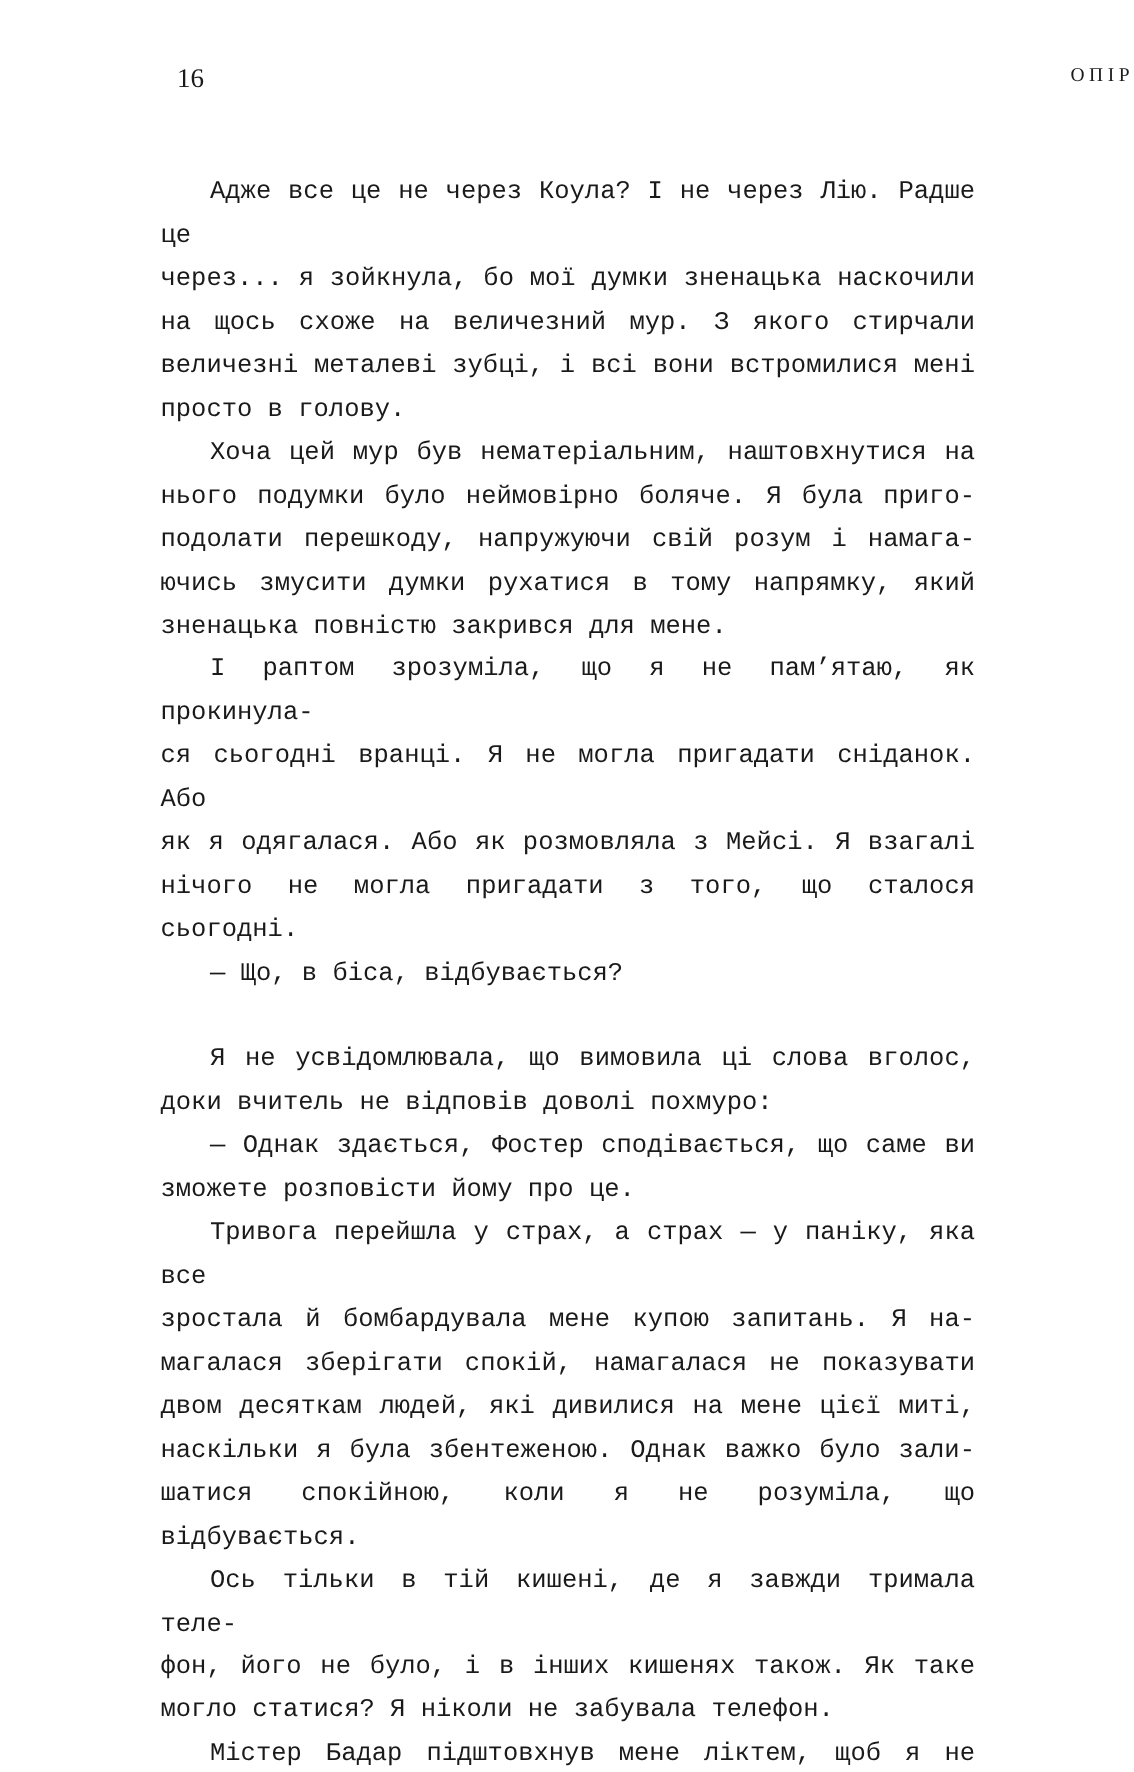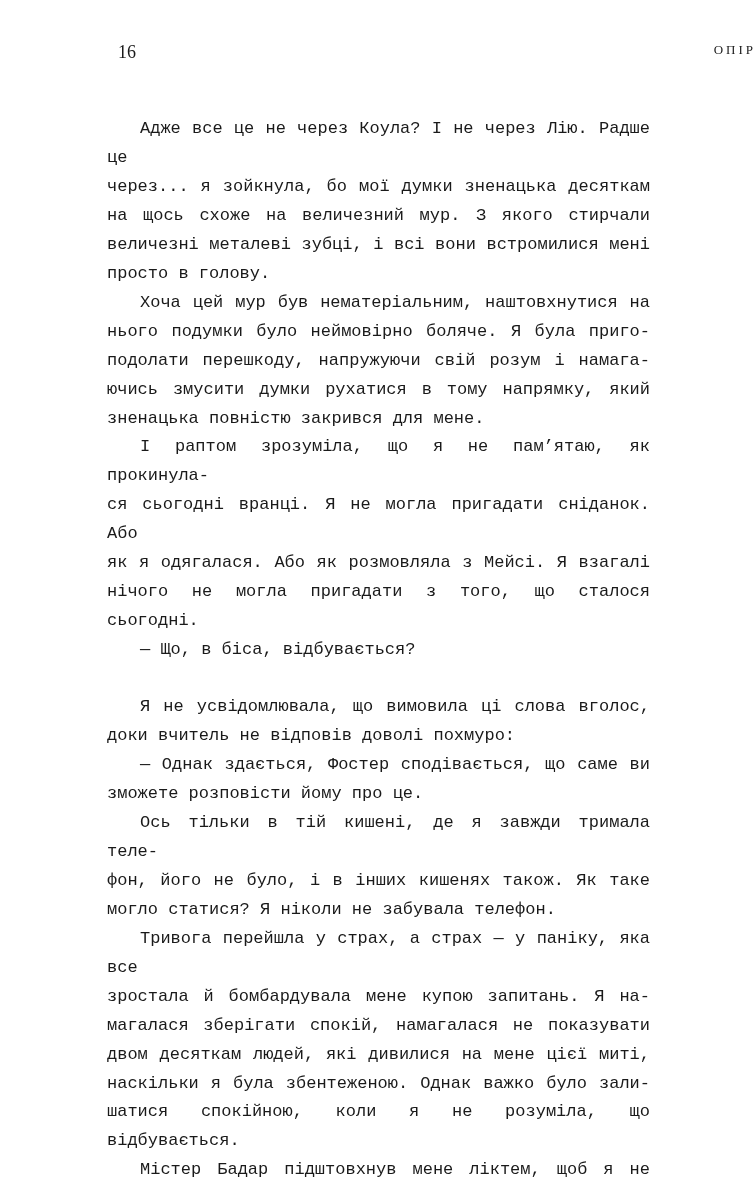--- a/index.html
+++ b/index.html
@@ -58,21 +58,21 @@
 <body>
 
 <div>
   <div class="page-number">16</div>
   <div class="running-head">ОПІР</div>
 </div>
 
 <div class="body-text" id="body-text">
     <div>
       <span class="line" style="text-indent: 33px;">Адже все це не через Коула? І не через Лію. Радше це</span>
-      <span class="line">через... я зойкнула, бо мої думки зненацька десяткам</span>
+      <span class="line">через... я зойкнула, бо мої думки зненацька наскочили</span>
       <span class="line">на щось схоже на величезний мур. З якого стирчали</span>
       <span class="line">величезні металеві зубці, і всі вони встромилися мені</span>
       <span class="line last">просто в голову.</span>
     </div>
     <div>
       <span class="line" style="text-indent: 33px;">Хоча цей мур був нематеріальним, наштовхнутися на</span>
       <span class="line">нього подумки було неймовірно боляче. Я була приго-</span>
       <span class="line">подолати перешкоду, напружуючи свій розум і намага-</span>
       <span class="line">ючись змусити думки рухатися в тому напрямку, який</span>
       <span class="line last">зненацька повністю закрився для мене.</span>
@@ -88,29 +88,29 @@
     </div>
     <div>
       <span class="line" style="text-indent: 33px; margin-top: 28px;">Я не усвідомлювала, що вимовила ці слова вголос,</span>
       <span class="line last">доки вчитель не відповів доволі похмуро:</span>
     </div>
     <div>
       <span class="line" style="text-indent: 33px;">— Однак здається, Фостер сподівається, що саме ви</span>
       <span class="line last">зможете розповісти йому про це.</span>
     </div>
     <div>
-      <span class="line" style="text-indent: 33px;">Ось тільки в тій кишені, де я завжди тримала теле-</span>
-      <span class="line">фон, його не було, і в інших кишенях також. Як таке</span>
-      <span class="line last">могло статися? Я ніколи не забувала телефон.</span>
-    </div>
-    <div>
       <span class="line" style="text-indent: 33px;">Тривога перейшла у страх, а страх — у паніку, яка все</span>
       <span class="line">зростала й бомбардувала мене купою запитань. Я на-</span>
       <span class="line">магалася зберігати спокій, намагалася не показувати</span>
       <span class="line">двом десяткам людей, які дивилися на мене цієї миті,</span>
       <span class="line">наскільки я була збентеженою. Однак важко було зали-</span>
       <span class="line last">шатися спокійною, коли я не розуміла, що відбувається.</span>
     </div>
     <div>
+      <span class="line" style="text-indent: 33px;">Ось тільки в тій кишені, де я завжди тримала теле-</span>
+      <span class="line">фон, його не було, і в інших кишенях також. Як таке</span>
+      <span class="line last">могло статися? Я ніколи не забувала телефон.</span>
+    </div>
+    <div>
       <span class="line" style="text-indent: 33px;">Містер Бадар підштовхнув мене ліктем, щоб я не</span>
       <span class="line last">зупинялася, і я на автопілоті знову рушила вперед.</span>
     </div>
   </div>
 
 </body></html>

